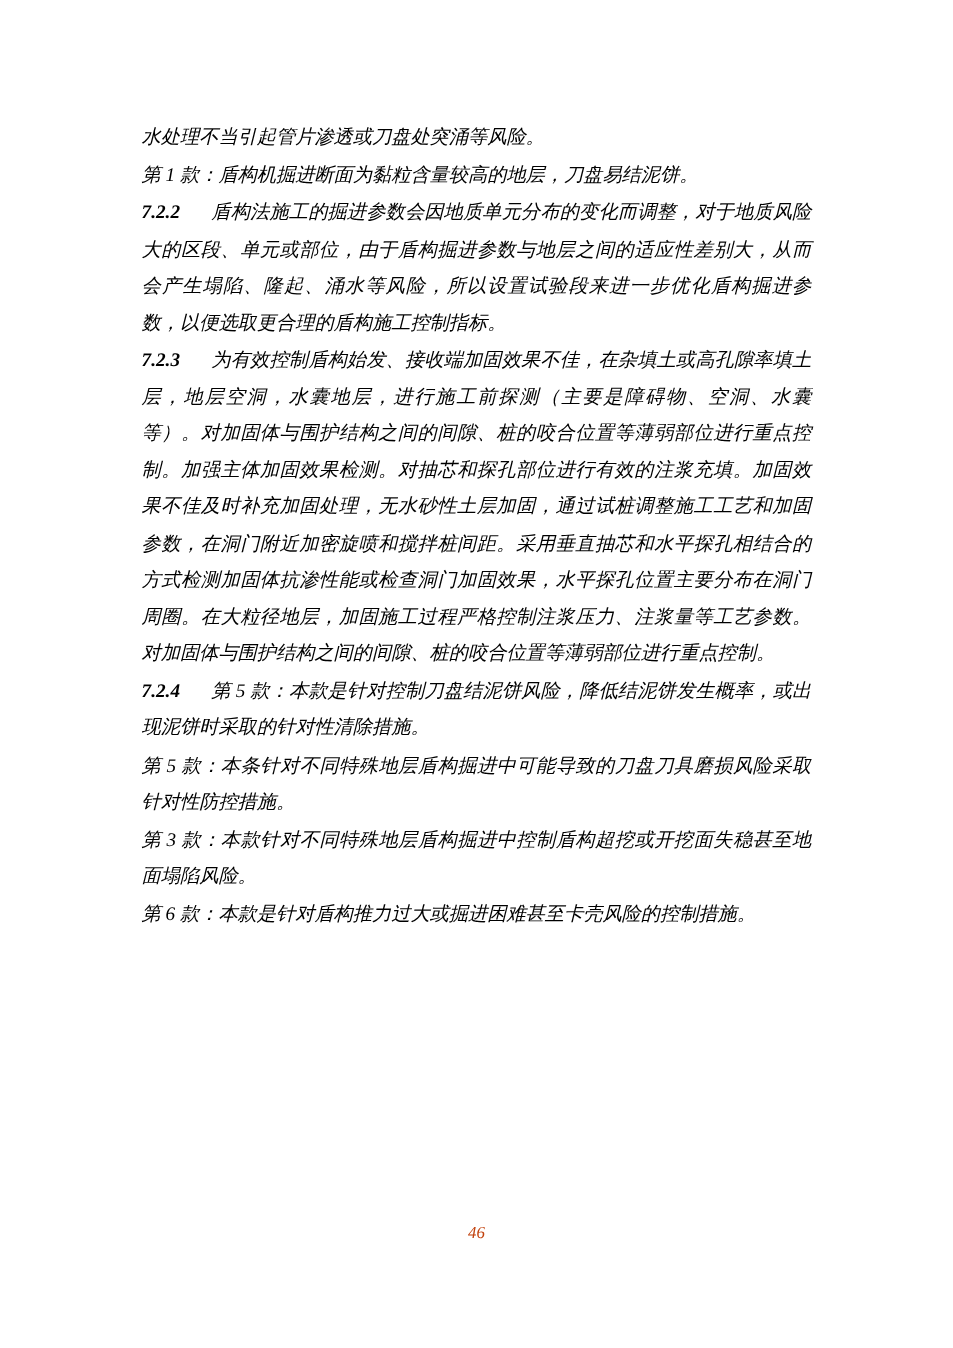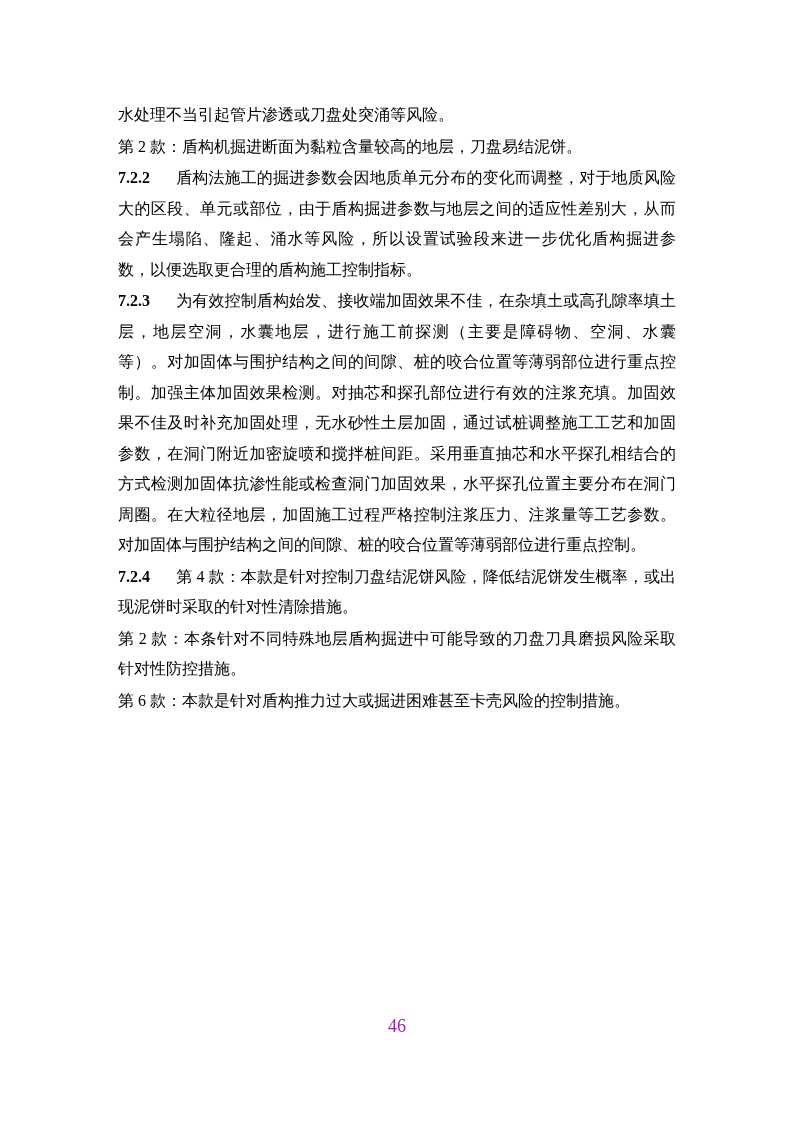--- a/index.html
+++ b/index.html
@@ -12,20 +12,21 @@
     color: #000000;
   }
   .page {
     position: relative;
     width: 794px;
     height: 1105px;
     margin: 0 auto;
     background: #ffffff;
     overflow: hidden;
     box-sizing: border-box;
+    font-style: italic;
   }
   .content {
     position: absolute;
     top: 100px;
     left: 118px;
     width: 558px;
   }
   .para {
     margin: 0 0 1px 0;
     font-size: 16px;
@@ -43,55 +44,58 @@
     margin-right: 0;
   }
   .page-footer {
     position: absolute;
     bottom: 68px;
     left: 0;
     width: 100%;
     text-align: center;
   }
   .page-number {
-    font-size: 18px;
-    color: #a21caf;
+    font-size: 14px;
+    color: #c2410c;
   }
 </style>
 </head>
 <body>
 
 <div class="page">
   <div class="content">
 
     <p class="para">
       <span>水处理不当引起管片渗透或刀盘处突涌等风险。</span>
     </p>
 
     <p class="para">
-      <span>第 2 款：盾构机掘进断面为黏粒含量较高的地层，刀盘易结泥饼。</span>
+      <span>第 1 款：盾构机掘进断面为黏粒含量较高的地层，刀盘易结泥饼。</span>
     </p>
 
 
     <p class="para">
       <span class="para-num">7.2.2</span><span>盾构法施工的掘进参数会因地质单元分布的变化而调整，对于地质风险大的区段、单元或部位，由于盾构掘进参数与地层之间的适应性差别大，从而会产生塌陷、隆起、涌水等风险，所以设置试验段来进一步优化盾构掘进参数，以便选取更合理的盾构施工控制指标。</span>
     </p>
 
     <p class="para">
       <span class="para-num">7.2.3</span><span>为有效控制盾构始发、接收端加固效果不佳，在杂填土或高孔隙率填土层，地层空洞，水囊地层，进行施工前探测（主要是障碍物、空洞、水囊等）。对加固体与围护结构之间的间隙、桩的咬合位置等薄弱部位进行重点控制。加强主体加固效果检测。对抽芯和探孔部位进行有效的注浆充填。加固效果不佳及时补充加固处理，无水砂性土层加固，通过试桩调整施工工艺和加固参数，在洞门附近加密旋喷和搅拌桩间距。采用垂直抽芯和水平探孔相结合的方式检测加固体抗渗性能或检查洞门加固效果，水平探孔位置主要分布在洞门周圈。在大粒径地层，加固施工过程严格控制注浆压力、注浆量等工艺参数。对加固体与围护结构之间的间隙、桩的咬合位置等薄弱部位进行重点控制。</span>
     </p>
 
     <p class="para">
-      <span class="para-num">7.2.4</span><span>第 4 款：本款是针对控制刀盘结泥饼风险，降低结泥饼发生概率，或出现泥饼时采取的针对性清除措施。</span>
+      <span class="para-num">7.2.4</span><span>第 5 款：本款是针对控制刀盘结泥饼风险，降低结泥饼发生概率，或出现泥饼时采取的针对性清除措施。</span>
     </p>
 
     <p class="para">
-      <span>第 2 款：本条针对不同特殊地层盾构掘进中可能导致的刀盘刀具磨损风险采取针对性防控措施。</span>
+      <span>第 5 款：本条针对不同特殊地层盾构掘进中可能导致的刀盘刀具磨损风险采取针对性防控措施。</span>
     </p>
 
+    <p class="para">
+      <span>第 3 款：本款针对不同特殊地层盾构掘进中控制盾构超挖或开挖面失稳甚至地面塌陷风险。</span>
+    </p>
 
     <p class="para">
       <span>第 6 款：本款是针对盾构推力过大或掘进困难甚至卡壳风险的控制措施。</span>
     </p>
 
   </div>
 
   <div class="page-footer">
     <span class="page-number">46</span>
   </div>

